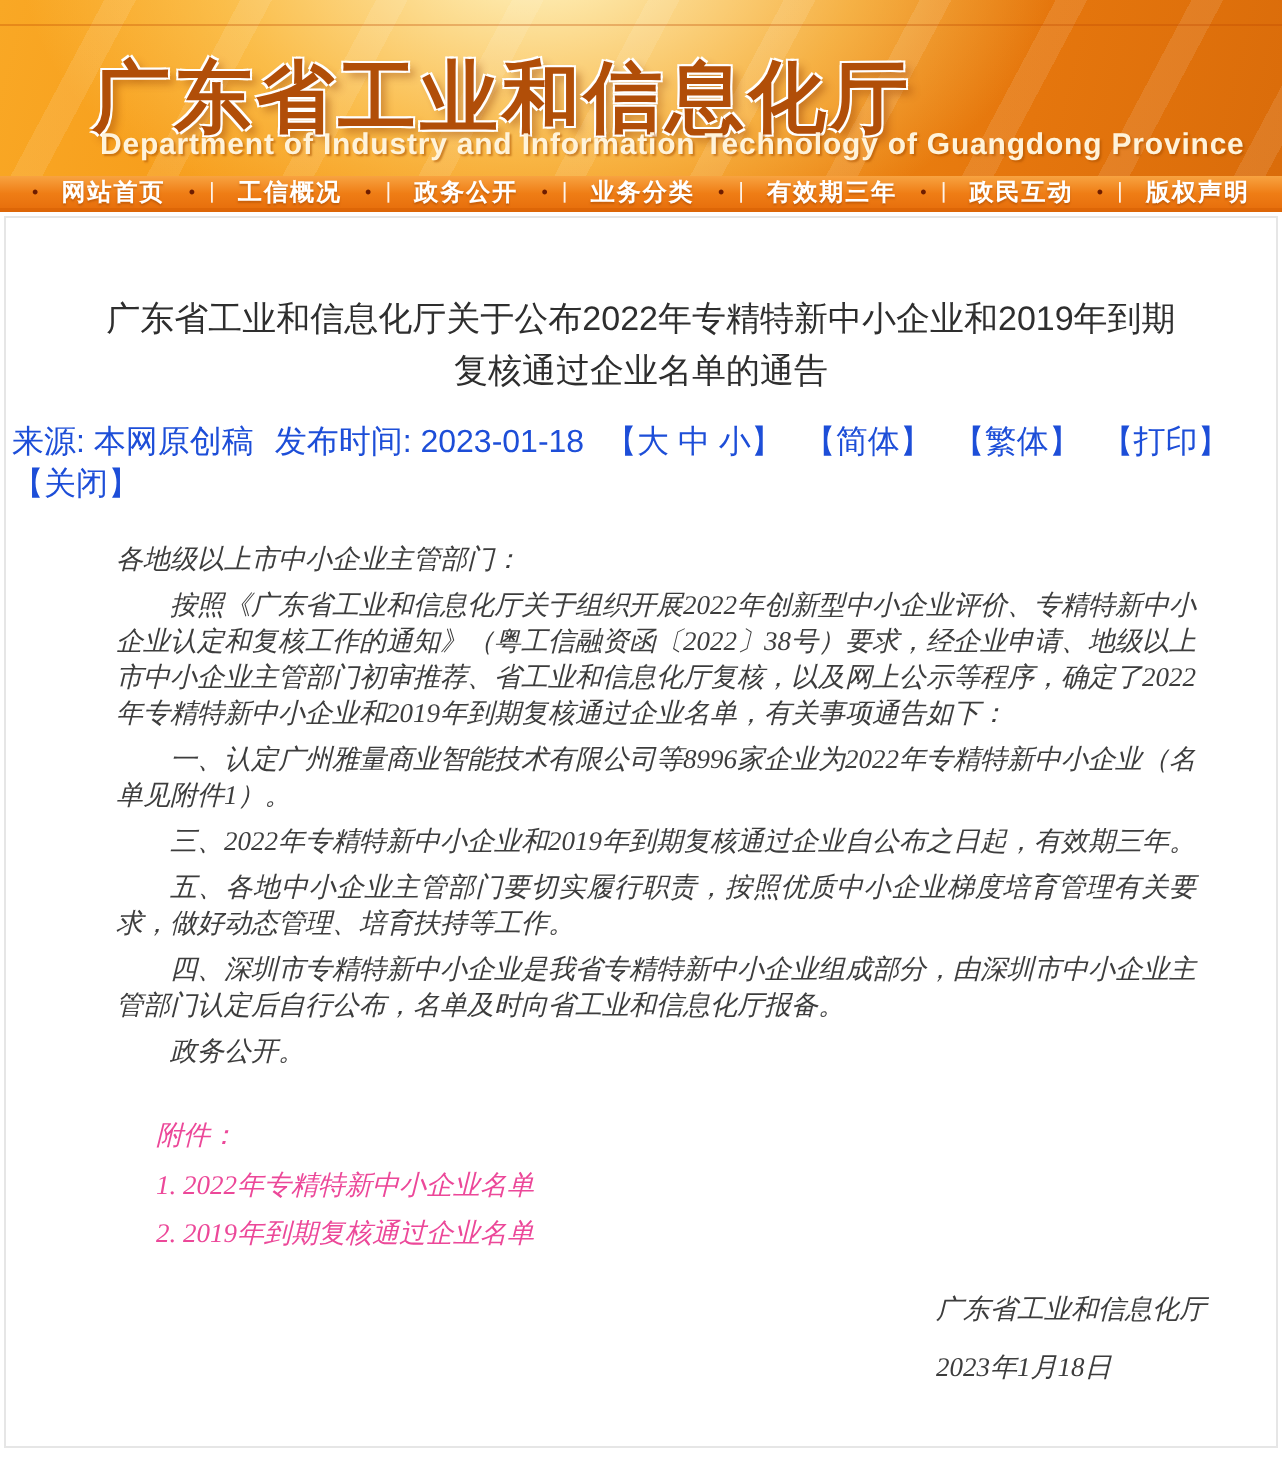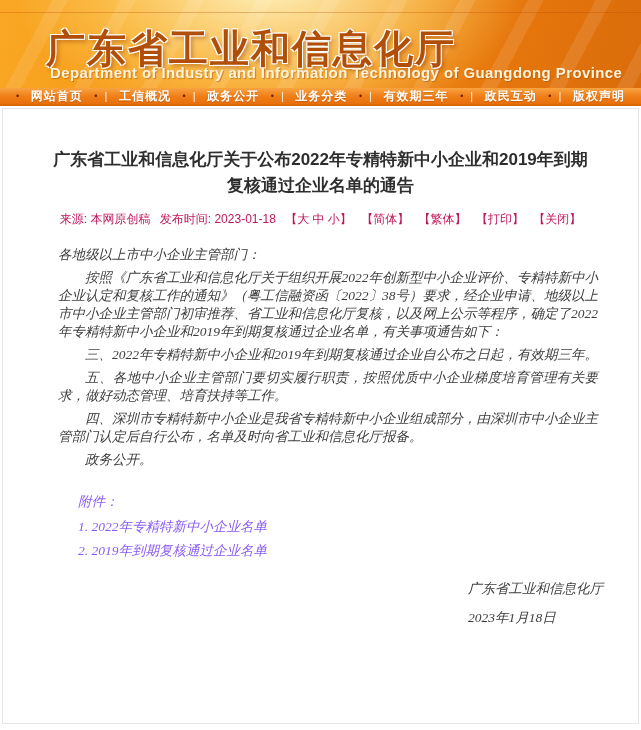--- a/index.html
+++ b/index.html
@@ -49,43 +49,43 @@
   .nav-group { display:flex; gap:7px; align-items:center; }
 
   
   .content {
     margin:2px 2px 0; height:616px; overflow:hidden;
     background:#fff; border:1px solid #e6e6e6;
     padding-top:38px;
   }
   .article-title {
     width:545px; margin:0 auto; text-align:center;
-    font-size:17px; font-weight:bold; color:#2e2e2e; line-height:26px;
+    font-size:17px; font-weight:normal; color:#2e2e2e; line-height:26px;
   }
   .meta {
-    margin-top:12px; text-align:center; font-size:12px; color:#be185d;
+    margin-top:12px; font-size:16px; color:#1d4ed8;
   }
   .meta span { margin:0 3px; }
   .meta .tool { cursor:pointer; }
 
   
   .body-text {
     margin-top:18px; padding:0 40px 0 55px;
     font-family:"Liberation Serif","DejaVu Serif",serif;
     font-size:13.5px; color:#3d3d3d; line-height:18px;
     text-align:justify;
     font-style:italic;
   }
   .body-text p { margin-bottom:5px; }
   .body-text p.indent { text-indent:2em; }
 
   .attachments {
     margin:24px 0 0 20px;
     font-family:"Liberation Serif","DejaVu Serif",serif;
-    font-size:13.5px; color:#8b5cf6;
+    font-size:13.5px; color:#ec4899;
   }
   .attachments .att-label { margin-bottom:8px; }
   .attachments .att-item { margin-bottom:9px; line-height:15px; cursor:pointer; }
 
   .signature {
     margin:22px 0 0 410px; white-space:nowrap;
     font-family:"Liberation Serif","DejaVu Serif",serif;
     font-size:13.5px; color:#3d3d3d;
   }
   .signature .sig-date { margin-top:11px; }
@@ -143,20 +143,21 @@
     <span class="tool">【大 中 小】</span>
     <span class="tool">【简体】</span>
     <span class="tool">【繁体】</span>
     <span class="tool">【打印】</span>
     <span class="tool">【关闭】</span>
   </div>
 
   <article class="body-text">
     <p>各地级以上市中小企业主管部门：</p>
     <p class="indent">按照《广东省工业和信息化厅关于组织开展2022年创新型中小企业评价、专精特新中小企业认定和复核工作的通知》（粤工信融资函〔2022〕38号）要求，经企业申请、地级以上市中小企业主管部门初审推荐、省工业和信息化厅复核，以及网上公示等程序，确定了2022年专精特新中小企业和2019年到期复核通过企业名单，有关事项通告如下：</p>
+    <p class="indent">一、认定广州雅量商业智能技术有限公司等8996家企业为2022年专精特新中小企业（名单见附件1）。</p>
     <p class="indent">三、2022年专精特新中小企业和2019年到期复核通过企业自公布之日起，有效期三年。</p>
     <p class="indent">五、各地中小企业主管部门要切实履行职责，按照优质中小企业梯度培育管理有关要求，做好动态管理、培育扶持等工作。</p>
     <p class="indent">四、深圳市专精特新中小企业是我省专精特新中小企业组成部分，由深圳市中小企业主管部门认定后自行公布，名单及时向省工业和信息化厅报备。</p>
     <p class="indent">政务公开。</p>
 
     <div class="attachments">
       <div class="att-label">附件：</div>
       <div class="att-item">1. 2022年专精特新中小企业名单</div>
       <div class="att-item">2. 2019年到期复核通过企业名单</div>
     </div>

